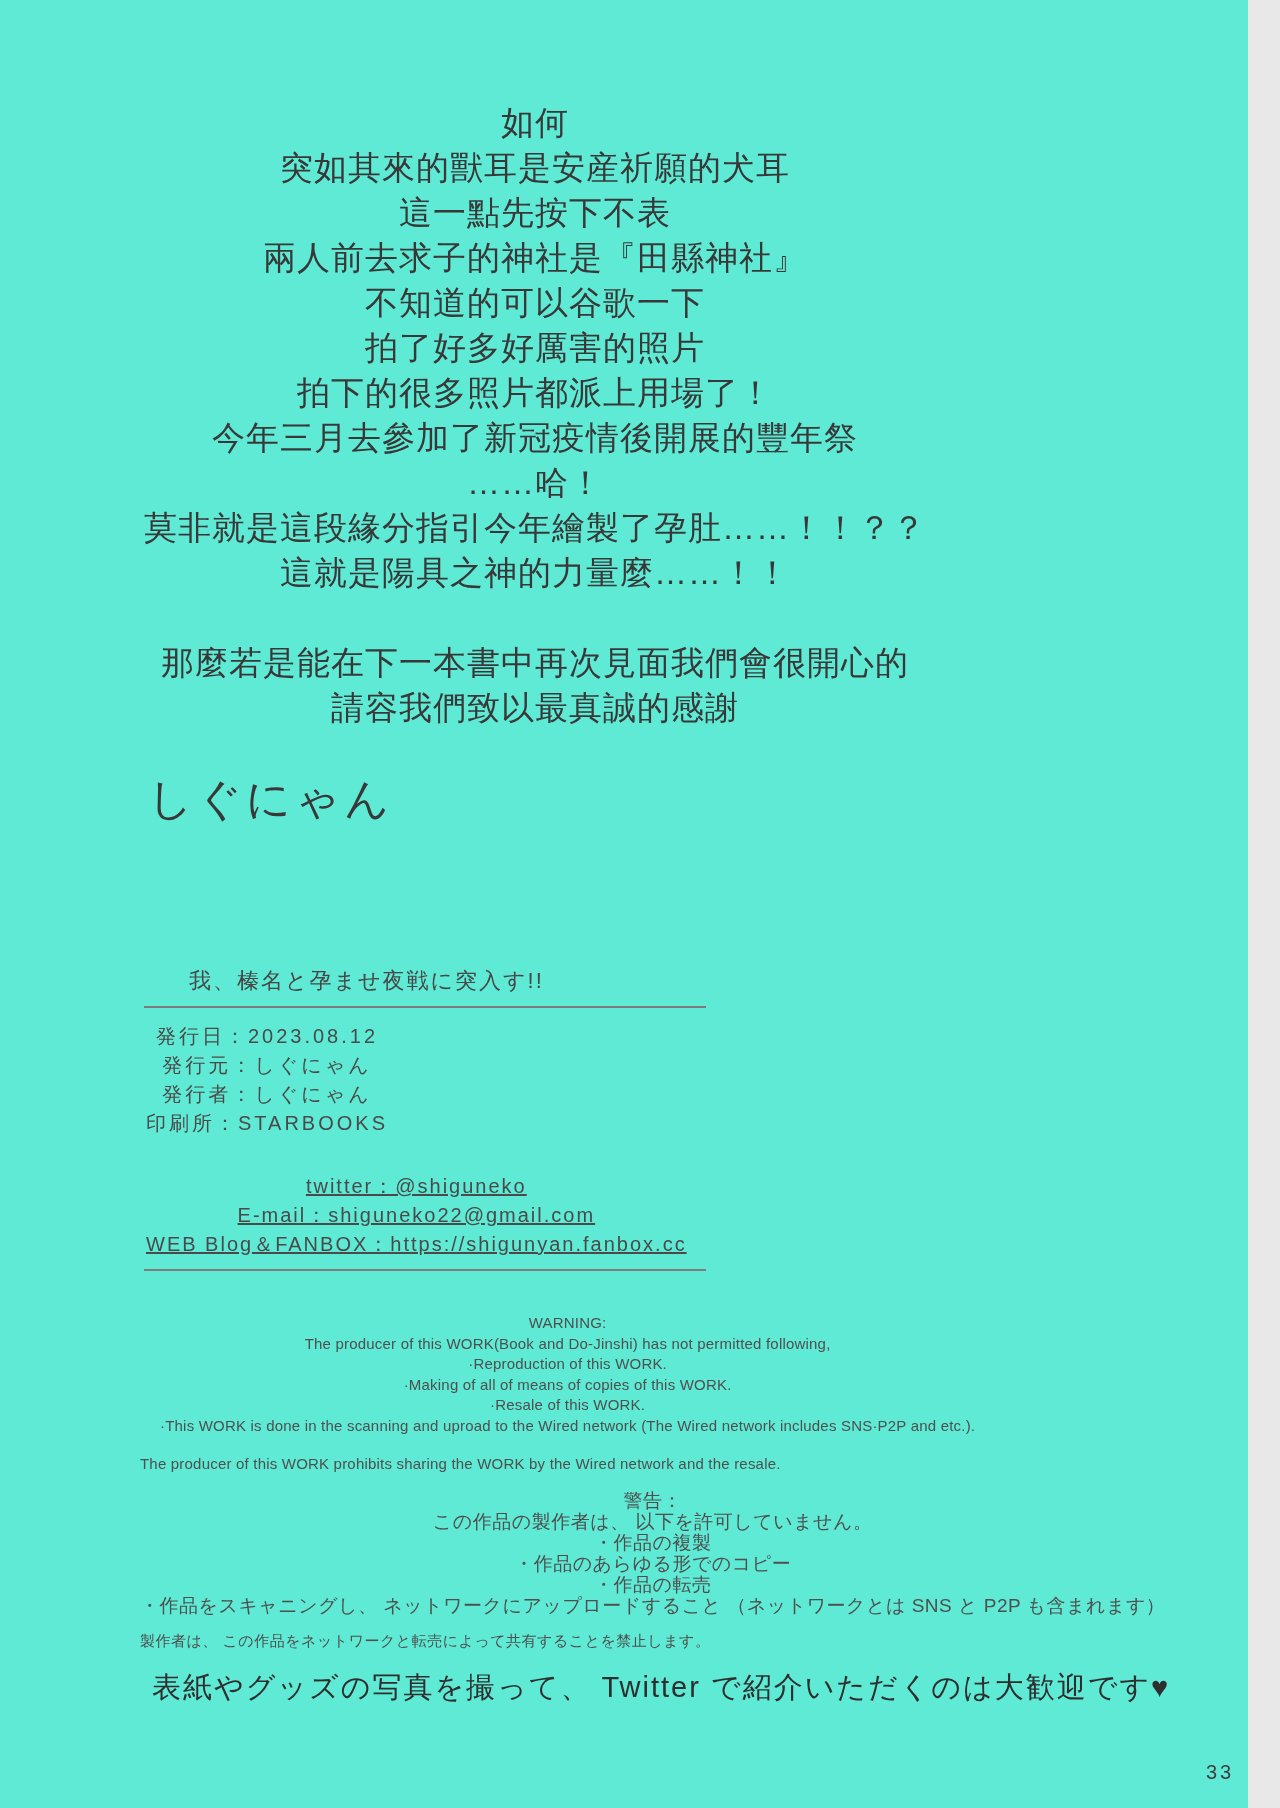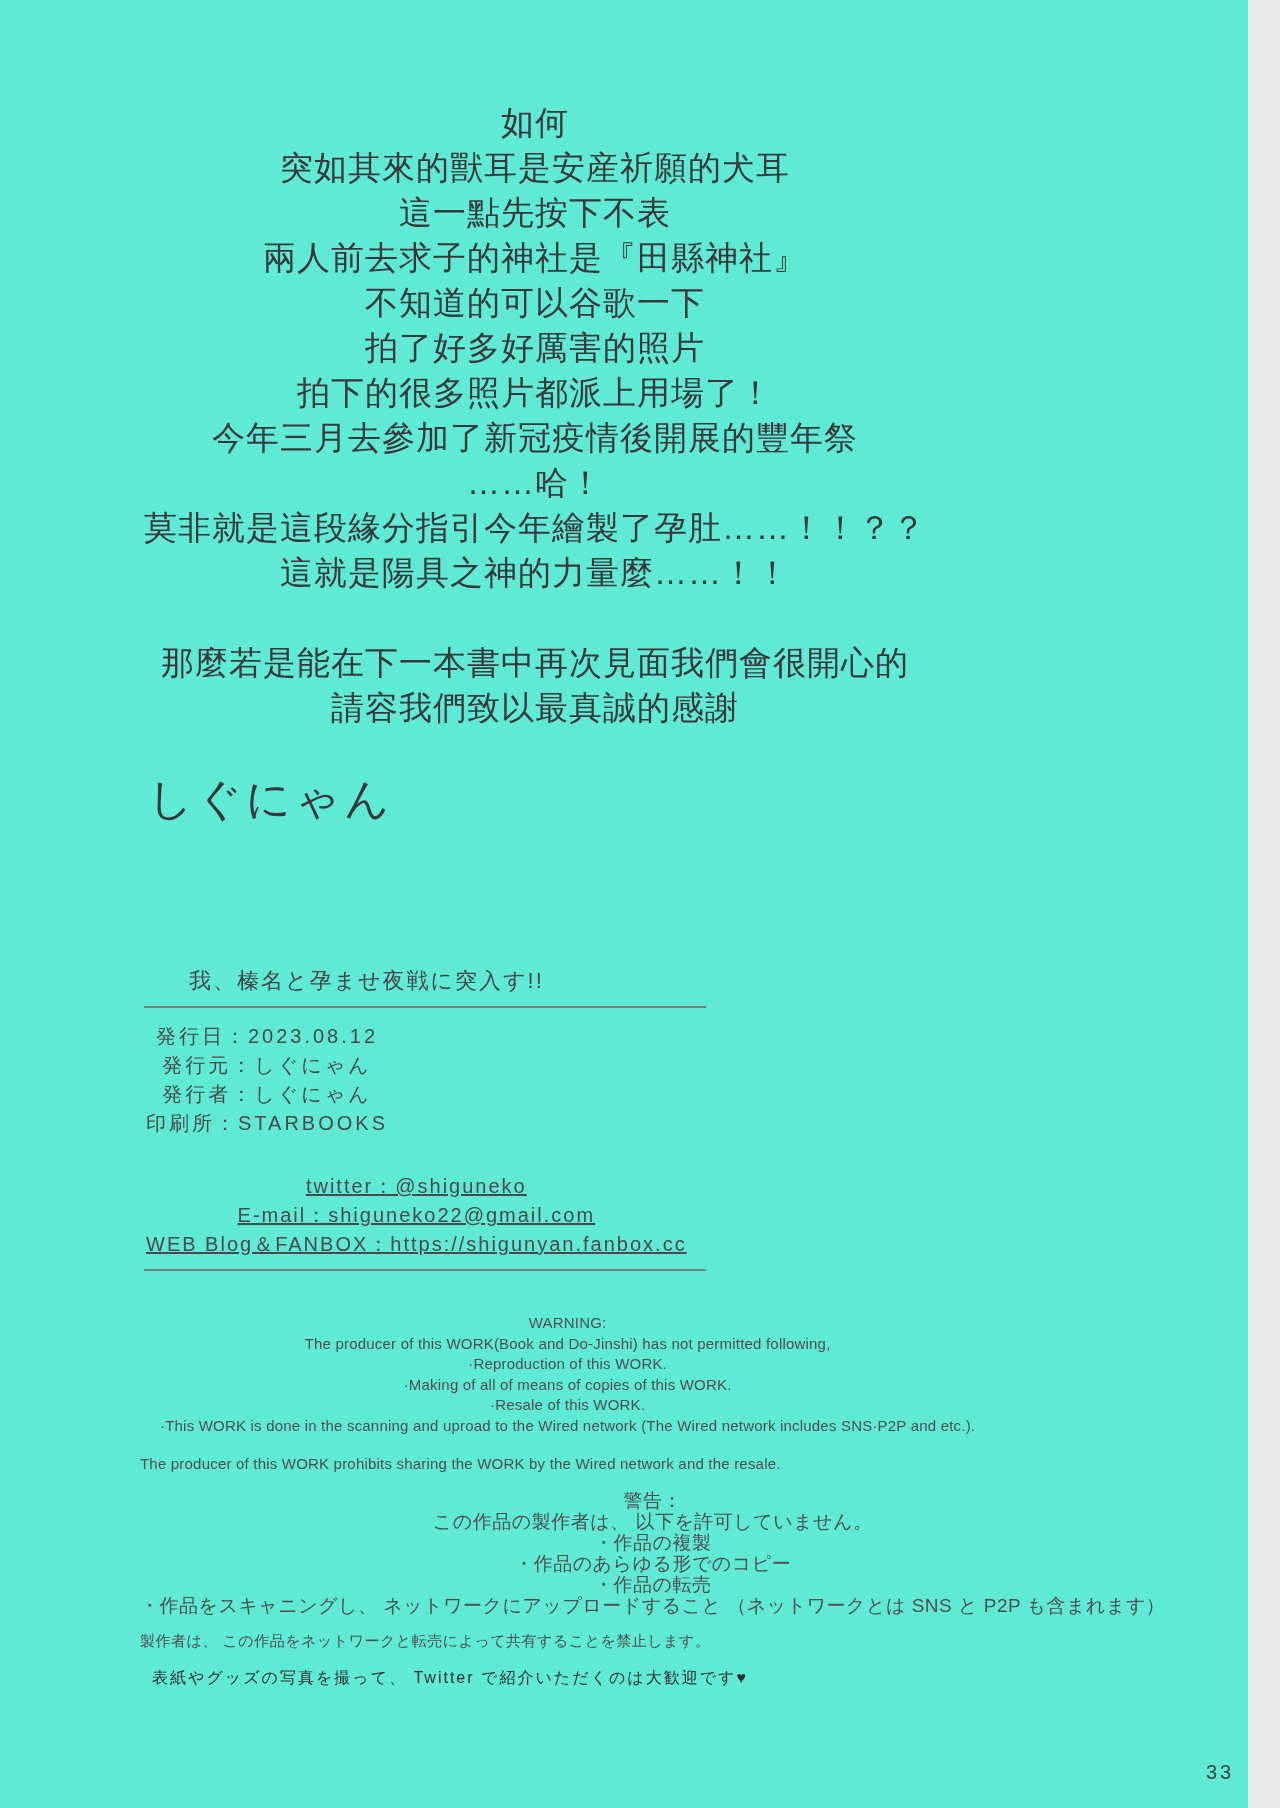--- a/index.html
+++ b/index.html
@@ -58,21 +58,21 @@
     position:absolute;left:140px;top:1490px;
     font-size:19px;line-height:21px;color:#4f4f4f;
     letter-spacing:0.5px;white-space:nowrap;
   }
   .warning-jp-footer{
     position:absolute;left:140px;top:1632px;
     font-size:15px;color:#4f4f4f;letter-spacing:0.5px;white-space:nowrap;
   }
   .footer-note{
     position:absolute;left:152px;top:1668px;
-    font-size:16px;color:#2e2e2e;letter-spacing:2px;white-space:nowrap;
+    font-size:29px;color:#2e2e2e;letter-spacing:2px;white-space:nowrap;
   }
   .page-number{
     position:absolute;left:1206px;top:1761px;
     font-size:20px;color:#3f3f3f;letter-spacing:3px;
   }
 </style>
 </head>
 <body>
 
 <div class="page">

